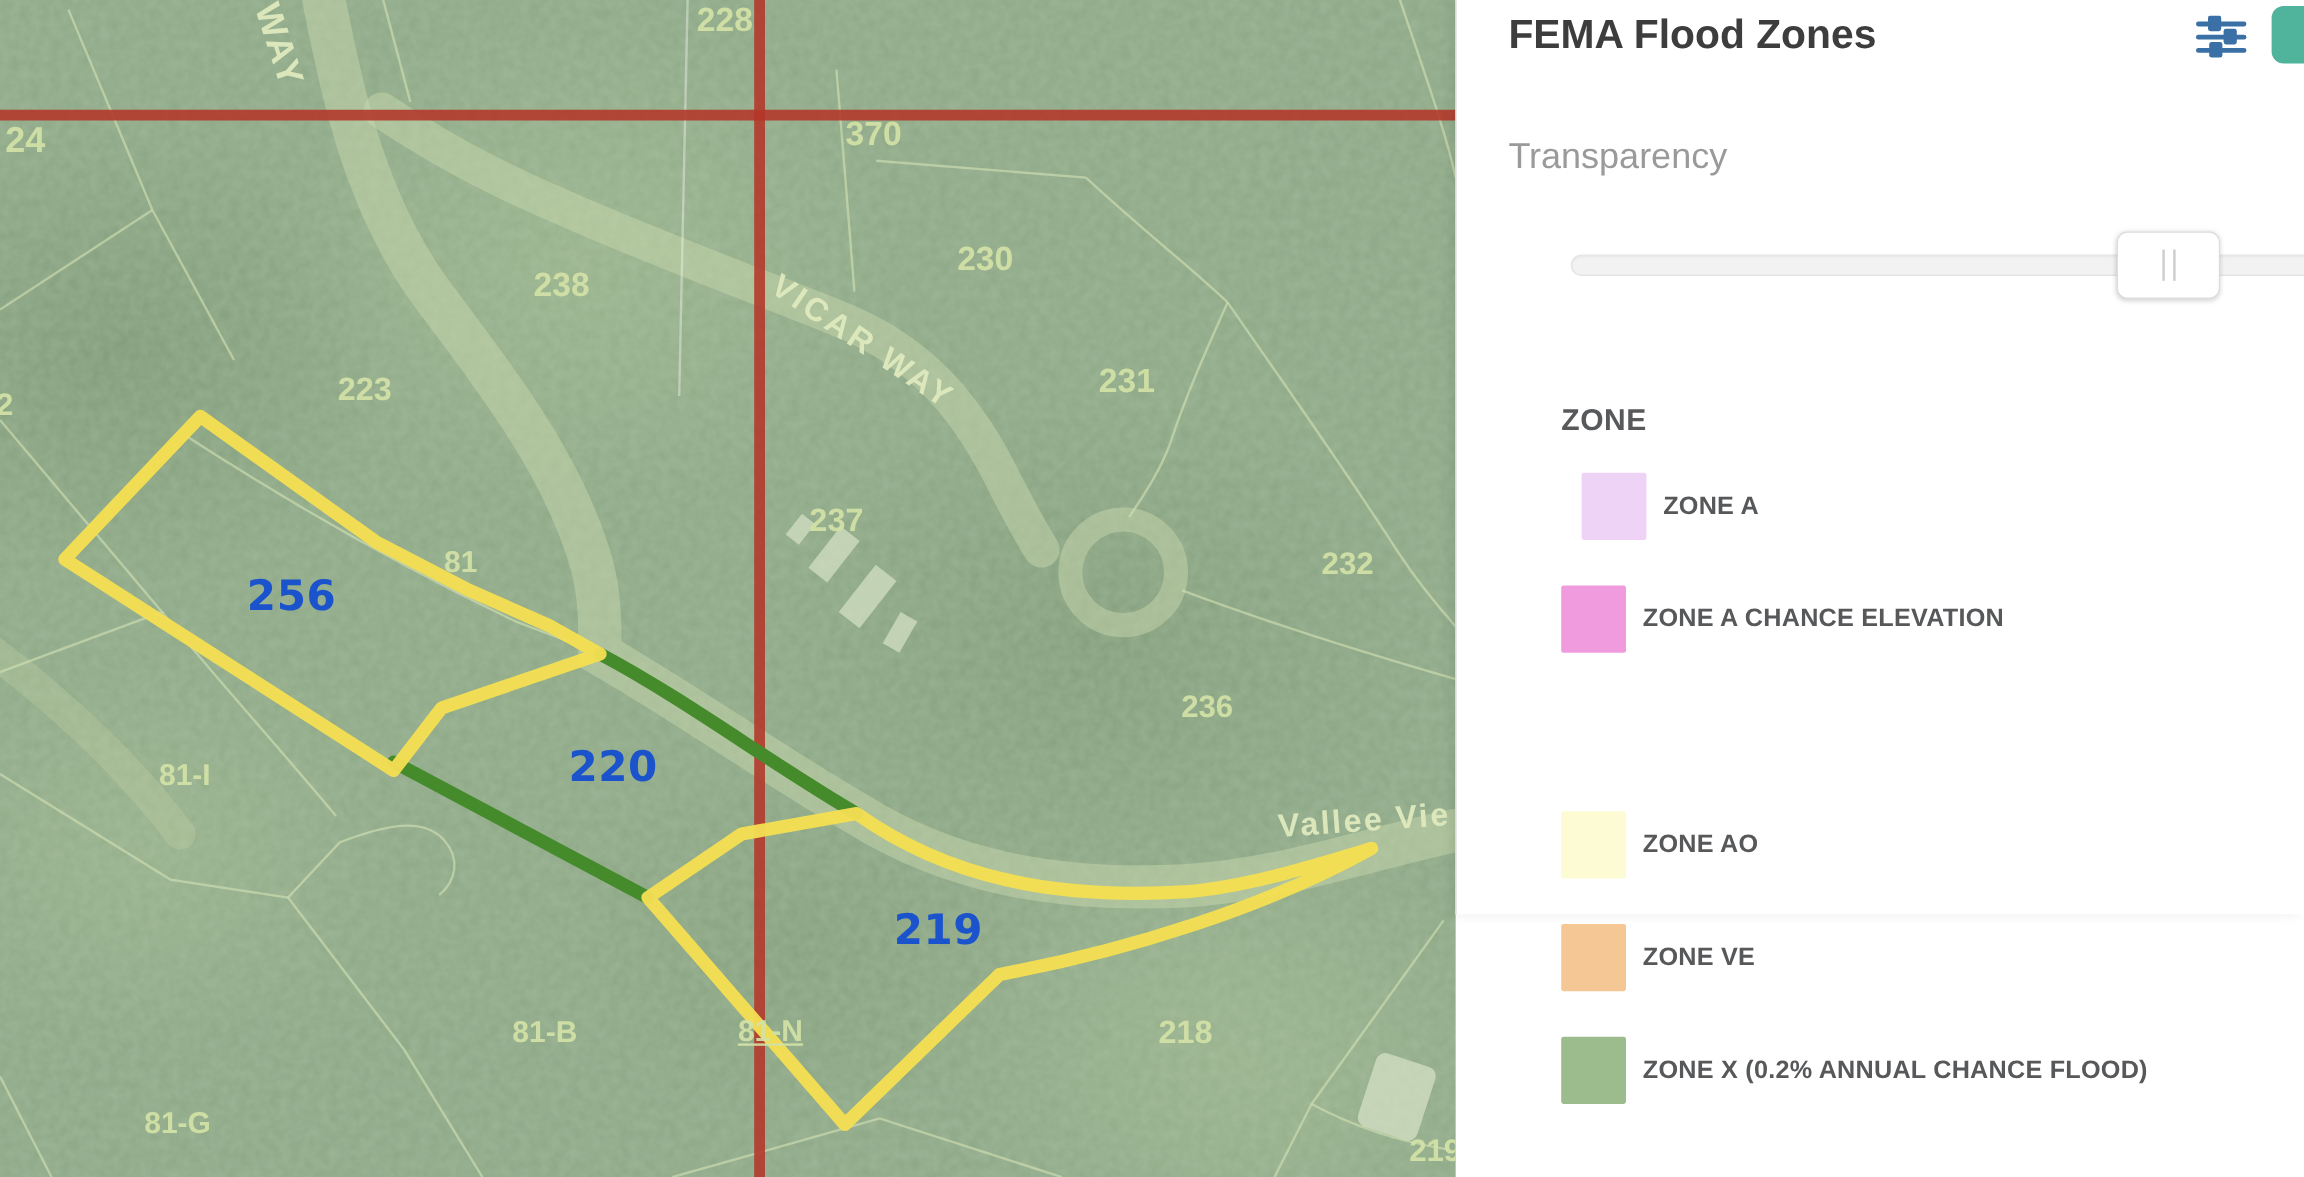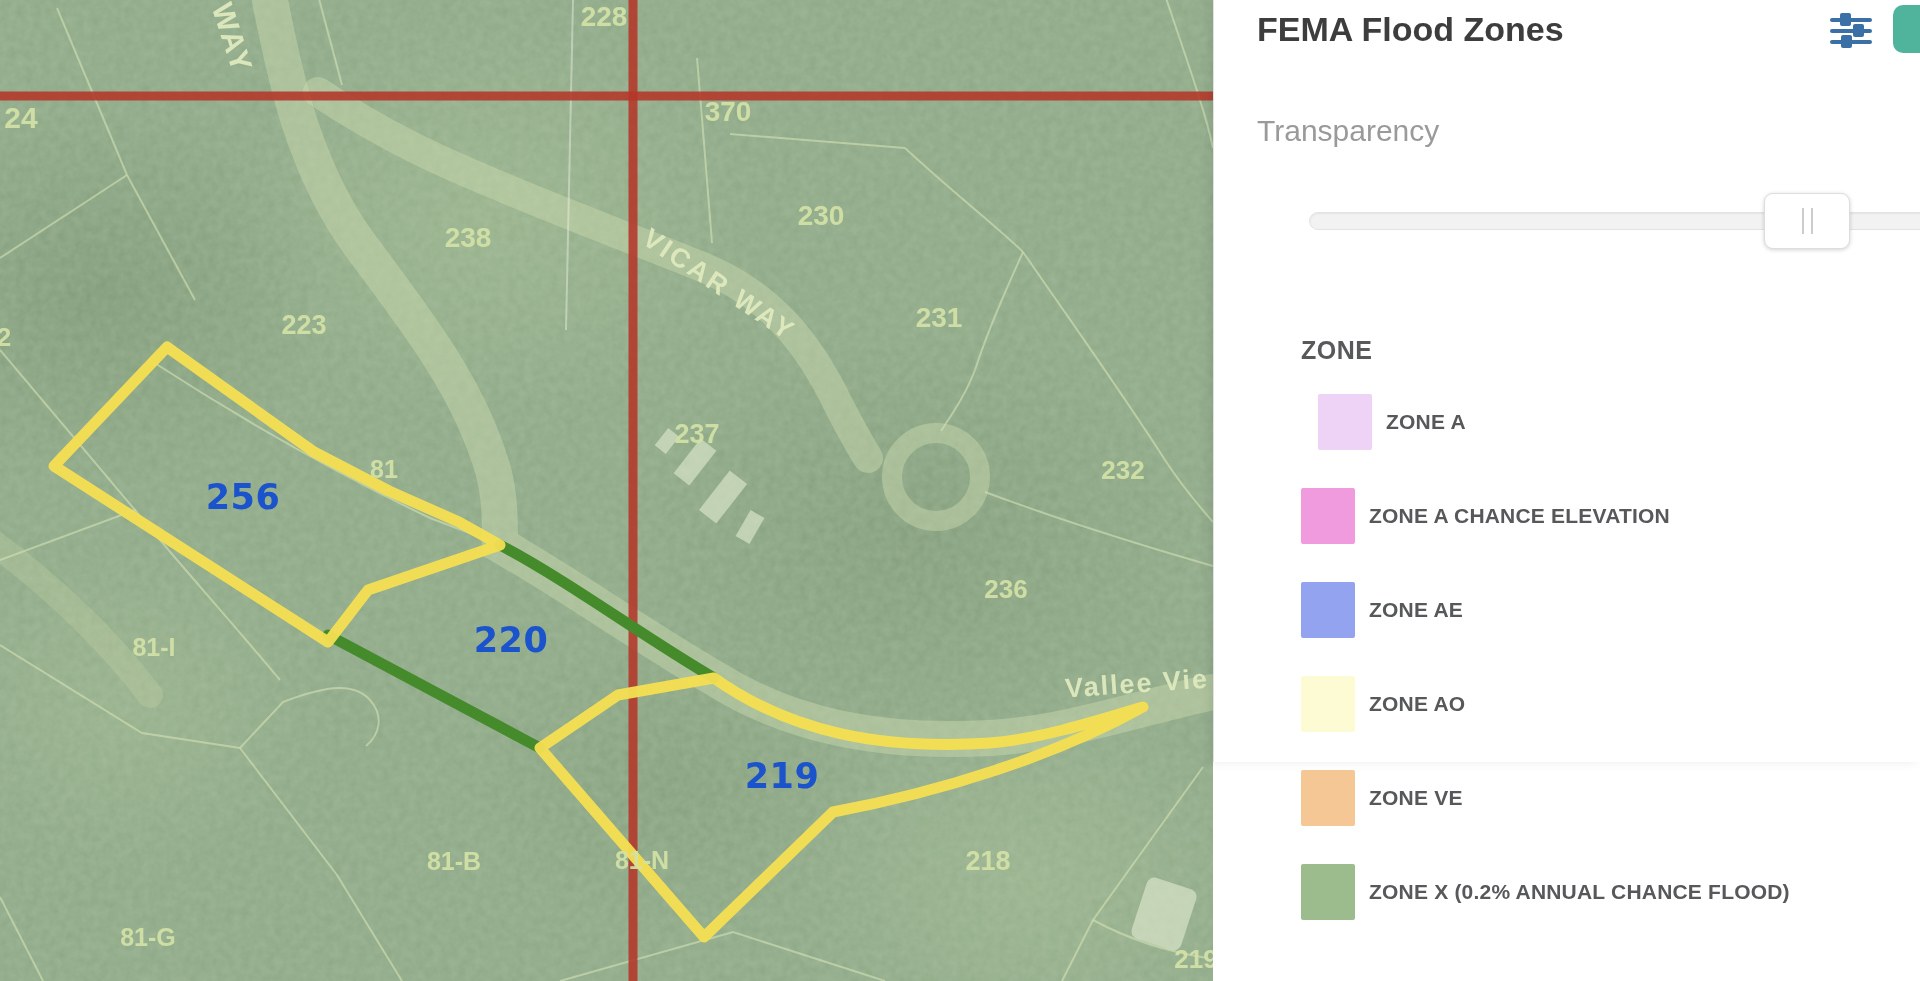--- a/index.html
+++ b/index.html
@@ -128,21 +128,21 @@
     <div class="mlab" style="left:821px;top:216px;font-size:28px;">230</div>
     <div class="mlab" style="left:939px;top:318px;font-size:28px;">231</div>
     <div class="mlab" style="left:1123px;top:470px;font-size:26px;">232</div>
     <div class="mlab" style="left:1006px;top:589px;font-size:26px;">236</div>
     <div class="mlab" style="left:697px;top:434px;font-size:27px;">237</div>
     <div class="mlab" style="left:468px;top:238px;font-size:28px;">238</div>
     <div class="mlab" style="left:304px;top:325px;font-size:27px;">223</div>
     <div class="mlab" style="left:384px;top:469px;font-size:25px;">81</div>
     <div class="mlab" style="left:154px;top:647px;font-size:25px;">81-I</div>
     <div class="mlab" style="left:454px;top:861px;font-size:25px;">81-B</div>
-    <div class="mlab" style="left:642px;top:860px;font-size:25px;">81-N</div>
+    <div class="mlab" style="left:642px;top:860px;font-size:25px;text-decoration:underline;">81-N</div>
     <div class="mlab" style="left:148px;top:937px;font-size:25px;">81-G</div>
     <div class="mlab" style="left:988px;top:861px;font-size:27px;">218</div>
     <div class="mlab" style="left:1196px;top:959px;font-size:26px;">219</div>
 
     <div class="slab" style="left:232px;top:38px;transform:translate(-50%,-50%) rotate(72deg);font-size:30px;">WAY</div>
     <div class="slab" style="left:719px;top:285px;transform:translate(-50%,-50%) rotate(34deg);letter-spacing:3px;">VICAR WAY</div>
     <div class="slab" style="left:1137px;top:684px;transform:translate(-50%,-50%) rotate(-4deg);">Vallee Vie</div>
 
     <div class="blab" style="left:243px;top:497px;">256</div>
     <div class="blab" style="left:493px;top:640px;margin-left:18px;">220</div>
@@ -176,24 +176,20 @@
     <div class="zone-header">ZONE</div>
 
     <div class="lrow" style="top:394px;padding-left:17px;">
       <span class="sw" style="background: rgb(238, 211, 247);"></span>
       <span class="ll">ZONE A</span>
     </div>
     <div class="lrow" style="top:488px;">
       <span class="sw" style="background: rgb(239, 155, 221);"></span>
       <span class="ll">ZONE A CHANCE ELEVATION</span>
     </div>
-    <div class="lrow" style="top:582px;">
-      <span class="sw" style="background: rgb(147, 163, 239);"></span>
-      <span class="ll">ZONE AE</span>
-    </div>
     <div class="lrow" style="top:676px;">
       <span class="sw" style="background: rgb(252, 251, 211);"></span>
       <span class="ll">ZONE AO</span>
     </div>
     <div class="lrow" style="top:770px;">
       <span class="sw" style="background: rgb(245, 199, 149);"></span>
       <span class="ll">ZONE VE</span>
     </div>
     <div class="lrow" style="top:864px;">
       <span class="sw" style="background: rgb(157, 188, 141);"></span>

